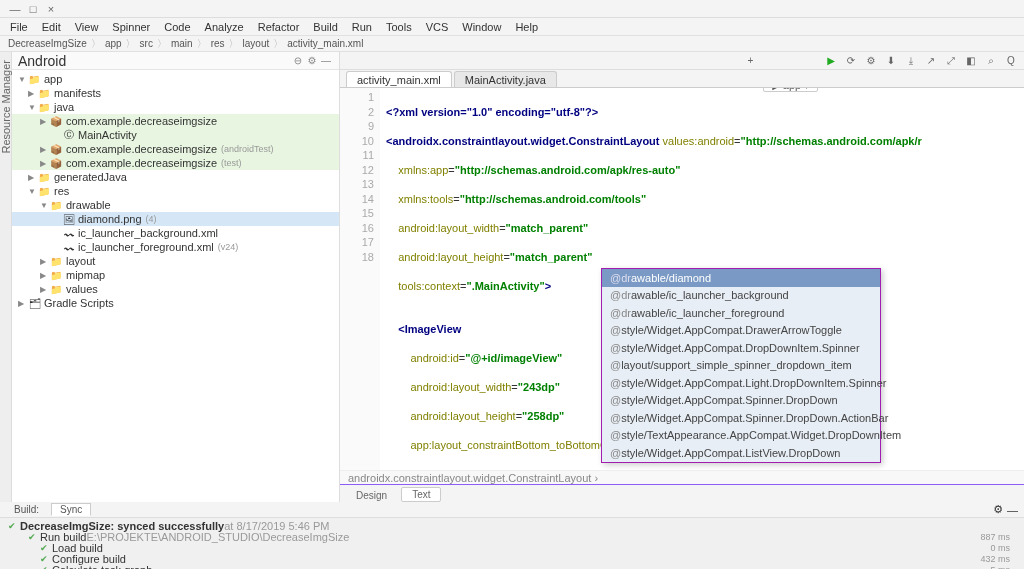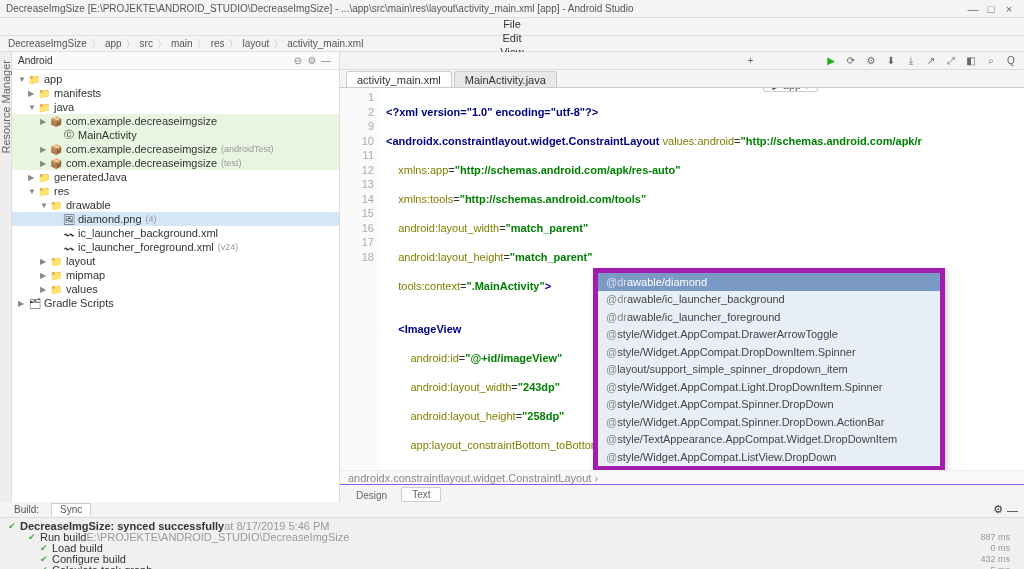--- a/index.html
+++ b/index.html
@@ -1,54 +1,54 @@
 <!DOCTYPE html>
 <html><head>
 <meta charset="utf-8">
 <style>
 * { margin: 0; padding: 0; box-sizing: border-box; font-family: "Segoe UI", Tahoma, sans-serif; font-size: 11px; }
 body { background: #f0f0f0; width: 1024px; height: 569px; overflow: hidden; color: #333; }
 .titlebar { height: 18px; background: #f4f4f4; display: flex; align-items: center; padding: 0 6px; border-bottom: 1px solid #ddd; }
 .titlebar .title { flex: 1; font-size: 10px; color: #555; }
 .titlebar .wbtn { width: 18px; text-align: center; color: #666; cursor: default; }
-.menubar { height: 18px; background: #f4f4f4; display: flex; align-items: center; padding: 0 4px; gap: 2px; border-bottom: 1px solid #e0e0e0; flex-direction: column; }
+.menubar { height: 18px; background: #f4f4f4; display: flex; align-items: center; padding: 0 4px; gap: 2px; border-bottom: 1px solid #e0e0e0; }
 .menubar .mitem { padding: 0 6px; font-size: 11px; color: #333; }
 .breadcrumb-row { height: 16px; background: #f4f4f4; display: flex; align-items: center; padding: 0 6px; border-bottom: 1px solid #e0e0e0; }
 .breadcrumb-row .crumb { font-size: 10px; color: #555; padding: 0 2px; }
 .breadcrumb-row .sep { color: #aaa; padding: 0 2px; font-size: 10px; }
 .toolbar-row { height: 18px; background: #f4f4f4; display: flex; align-items: center; border-bottom: 1px solid #ddd; justify-content: flex-end; padding: 0 6px; gap: 6px; }
 .toolbar-row .tbtn { width: 14px; height: 14px; display: flex; align-items: center; justify-content: center; color: #666; font-size: 10px; }
 .toolbar-row .runconfig { font-size: 10px; color: #555; padding: 0 8px; border: 1px solid #ccc; border-radius: 2px; margin-top: 48px; }
 .main { display: flex; height: 450px; }
 .left-gutter { width: 12px; background: #eee; border-right: 1px solid #ddd; writing-mode: vertical-rl; text-orientation: mixed; font-size: 9px; color: #666; display: flex; align-items: center; justify-content: flex-start; padding-top: 8px; gap: 12px; }
 .left-gutter span { transform: rotate(180deg); }
 .project-panel { width: 328px; background: #fff; border-right: 1px solid #ddd; display: flex; flex-direction: column; }
 .panel-header { height: 18px; display: flex; align-items: center; padding: 0 6px; border-bottom: 1px solid #e5e5e5; background: #fafafa; }
-.panel-header .ptitle { font-size: 10px; color: #333; flex: 1; }
+.panel-header .ptitle { font-size: 14px; color: #333; flex: 1; }
 .panel-header .picon { width: 14px; color: #888; font-size: 10px; text-align: center; }
 .tree { flex: 1; overflow: auto; padding: 2px 0; }
 .tree-row { display: flex; align-items: center; height: 14px; padding-left: 6px; font-size: 10px; color: #333; white-space: nowrap; }
 .tree-row.l1 { padding-left: 16px; } .tree-row.l2 { padding-left: 28px; } .tree-row.l3 { padding-left: 40px; }
 .tree-row .arrow { width: 10px; color: #888; font-size: 8px; }
 .tree-row .ticon { width: 14px; text-align: center; font-size: 10px; }
 .tree-row .tlabel { padding-left: 2px; }
 .tree-row .thint { color: #999; font-size: 9px; padding-left: 4px; }
 .tree-row.hl-green { background: #e8f5e1; }
 .tree-row.sel { background: #d5e7f7; }
 .editor { flex: 1; display: flex; flex-direction: column; background: #fff; }
 .editor-tabs { height: 18px; display: flex; align-items: flex-end; background: #f4f4f4; border-bottom: 1px solid #ccc; padding-left: 6px; }
 .etab { height: 16px; padding: 0 10px; font-size: 10px; display: flex; align-items: center; border: 1px solid #ccc; border-bottom: none; margin-right: 2px; background: #e8e8e8; border-radius: 3px 3px 0 0; }
 .etab.active { background: #fff; }
 .code-area { flex: 1; display: flex; font-family: "Consolas", monospace; font-size: 12px; overflow: hidden; position: relative; }
 .gutter-nums { width: 40px; background: #fafafa; color: #aaa; text-align: right; padding: 2px 6px 0 0; line-height: 14.5px; }
 .code { flex: 1; padding: 2px 0 0 6px; line-height: 14.5px; white-space: pre; position: relative; }
 .c-tag { color: #000080; font-weight: bold; }
 .c-attr { color: #808000; }
 .c-val { color: #008000; font-weight: bold; }
-.autocomplete { position: absolute; left: 213px; top: 180px; width: 352px; background: #e8eef6; border: 5px solid #a21caf; box-shadow: 2px 2px 6px rgba(0,0,0,.2); font-family: "Consolas", monospace; font-size: 11px; z-index: 10; }
+.autocomplete { position: absolute; left: 221px; top: 180px; width: 280px; background: #e8eef6; border: 1px solid #a21caf; box-shadow: 2px 2px 6px rgba(0,0,0,.2); font-family: "Consolas", monospace; font-size: 11px; z-index: 10; }
 .autocomplete .ac-row { padding: 1.5px 8px; color: #444; }
 .autocomplete .ac-row.sel { background: #7a99c4; color: #fff; }
 .autocomplete .ac-row .ac-pre { color: #888; }
 .autocomplete .ac-row.sel .ac-pre { color: #dde; }
 .crumb-strip { height: 14px; display: flex; align-items: center; padding: 0 8px; font-size: 9px; color: #888; border-top: 1px solid #eee; background: #f8f8f8; }
 .design-tabs { height: 18px; display: flex; align-items: flex-end; padding: 0 6px; gap: 4px; border-top: 1px solid #8b5cf6; background: #f4f4f4; }
 .dtab { font-size: 10px; padding: 1px 10px; color: #666; border-radius: 2px; }
 .dtab.active { background: #fff; border: 1px solid #ccc; }
 .bp-tabs { height: 16px; display: flex; align-items: center; padding: 0 6px; background: #f4f4f4; border-bottom: 1px solid #ddd; width: 100%; gap: 4px; }
 .bp-tab { font-size: 10px; padding: 0 8px; color: #555; }
@@ -57,40 +57,39 @@
 .bp-tree { width: 100%; padding: 2px 8px; font-size: 10px; }
 .bp-tree .bprow { display: flex; align-items: center; height: 11px; }
 .bprow .check { color: #5a5; width: 12px; font-size: 9px; }
 .bp-right { width: 48px; text-align: right; color: #999; font-size: 9px; padding-right: 6px; }
 .bottom-wrapper { display: flex; flex-direction: column; }
 </style>
 </head>
 <body>
 
 <div class="titlebar">
-  <span class="title">DecreaseImgSize [E:\PROJEKTE\ANDROID_STUDIO\DecreaseImgSize] - ...\app\src\main\res\layout\activity_main.xml [app] - Android Studio</span>
   <span class="wbtn">—</span>
   <span class="wbtn">□</span>
   <span class="wbtn">×</span>
 </div>
 
 <div class="menubar">
   <span class="mitem">File</span>
   <span class="mitem">Edit</span>
   <span class="mitem">View</span>
   <span class="mitem">Spinner</span>
   <span class="mitem">Code</span>
   <span class="mitem">Analyze</span>
   <span class="mitem">Refactor</span>
   <span class="mitem">Build</span>
   <span class="mitem">Run</span>
   <span class="mitem">Tools</span>
   <span class="mitem">VCS</span>
   <span class="mitem">Window</span>
-  <span class="mitem">Light</span>
+  <span class="mitem">Help</span>
 </div>
 
 <div class="breadcrumb-row">
   <span class="crumb">DecreaseImgSize</span>
     <span class="sep">〉</span>
   <span class="crumb">app</span>
     <span class="sep">〉</span>
   <span class="crumb">src</span>
     <span class="sep">〉</span>
   <span class="crumb">main</span>

